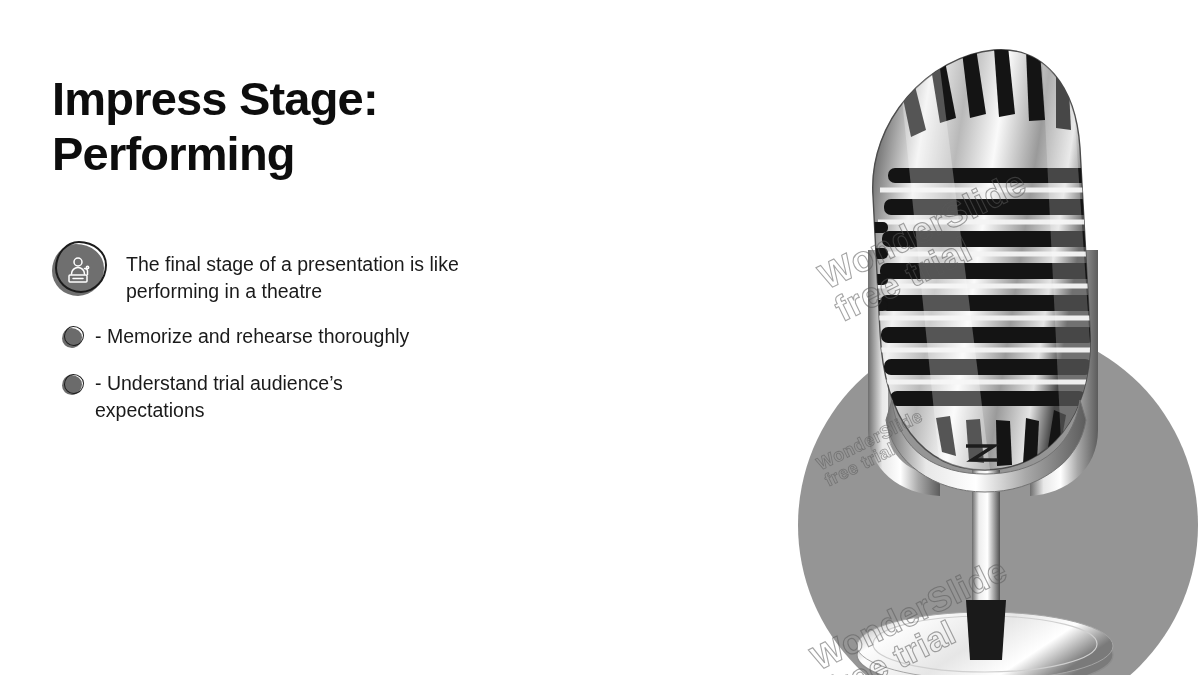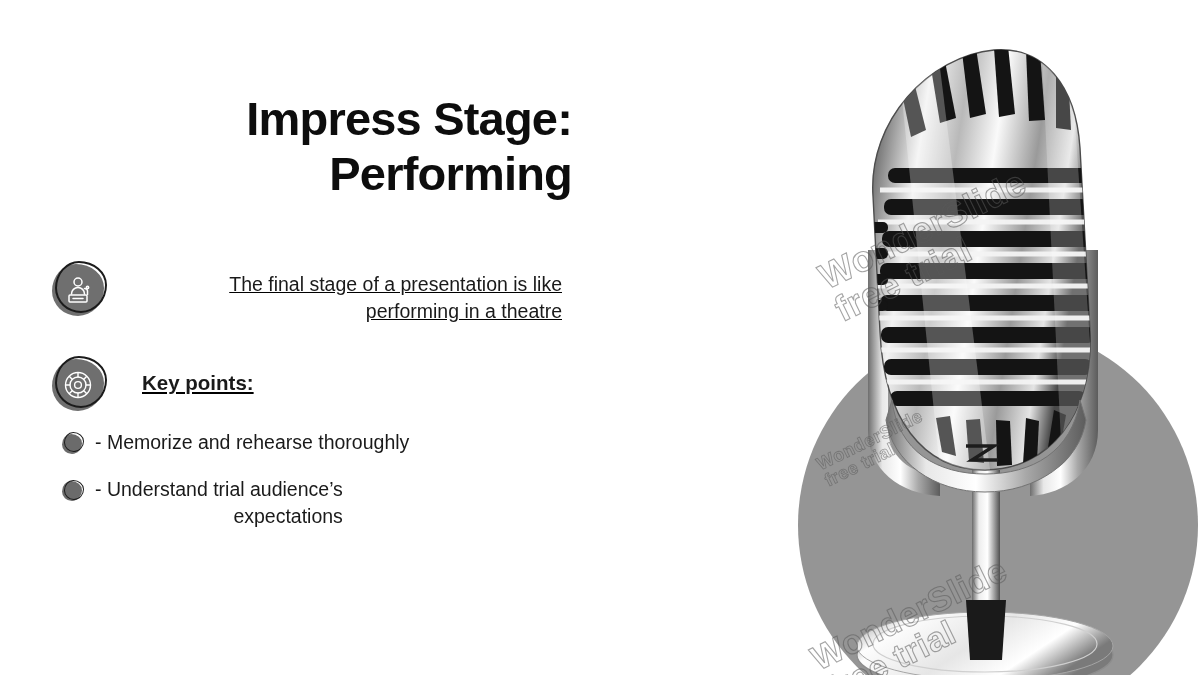--- a/index.html
+++ b/index.html
@@ -12,40 +12,38 @@
   .slide {
     position:relative;
     width:1200px; height:675px;
     background:#ffffff;
     overflow:hidden;
   }
 
   
   .content {
     position:absolute;
-    left:52px; top:92px;
+    left:52px; top:72px;
     width:520px;
-    text-align:right;
   }
   .title {
     font-size:47px;
     font-weight:700;
     line-height:1.17;
     letter-spacing:-0.8px;
     color:#0d0d0d;
     white-space:pre-line;
   }
 
   .rows { margin-top:66px; }
 
   .row {
     display:flex;
     align-items:flex-start;
-    gap:38px;
-    text-decoration:underline;
+    gap:22px;
   }
   .row + .row { margin-top:38px; }
 
   
   .badge {
     position:relative;
     flex:0 0 auto;
     width:52px; height:52px;
     margin-top:-4px;
   }
@@ -170,34 +168,20 @@
             <path d="M9.5 20c0-3.6 2.9-6.5 6.5-6.5s6.5 2.9 6.5 6.5"></path>
             <rect x="7" y="21" width="18" height="7" rx="1"></rect>
             <path d="M11 24.5h10"></path>
             <path d="M22.5 14.5c1.8 0 3 1.2 3 2.6v3.5"></path>
             <circle cx="25.5" cy="13.4" r="1.2"></circle>
           </svg>
         </div>
         <div class="row-text">The final stage of a presentation is like performing in a theatre</div>
       </div>
 
-      <div class="row">
-        <div class="badge">
-          <div class="blob"></div>
-          <div class="ring"></div>
-          <svg viewBox="0 0 32 32" fill="none" stroke="#ffffff" stroke-width="1.4">
-            <circle cx="16" cy="16" r="12.5"></circle>
-            <circle cx="16" cy="16" r="8"></circle>
-            <circle cx="16" cy="16" r="3.4"></circle>
-            <path d="M16 3.5v5M16 23.5v5M3.5 16h5M23.5 16h5"></path>
-            <path d="M7.2 7.2l3.5 3.5M21.3 21.3l3.5 3.5M24.8 7.2l-3.5 3.5M10.7 21.3l-3.5 3.5"></path>
-          </svg>
-        </div>
-        <div class="row-text strong">Key points:</div>
-      </div>
 
       <div class="bullets">
 
         <div class="bullet">
           <div class="dot">
             <div class="dblob"></div>
             <div class="dring"></div>
           </div>
           <div class="bullet-text">- Memorize and rehearse thoroughly</div>
         </div>

